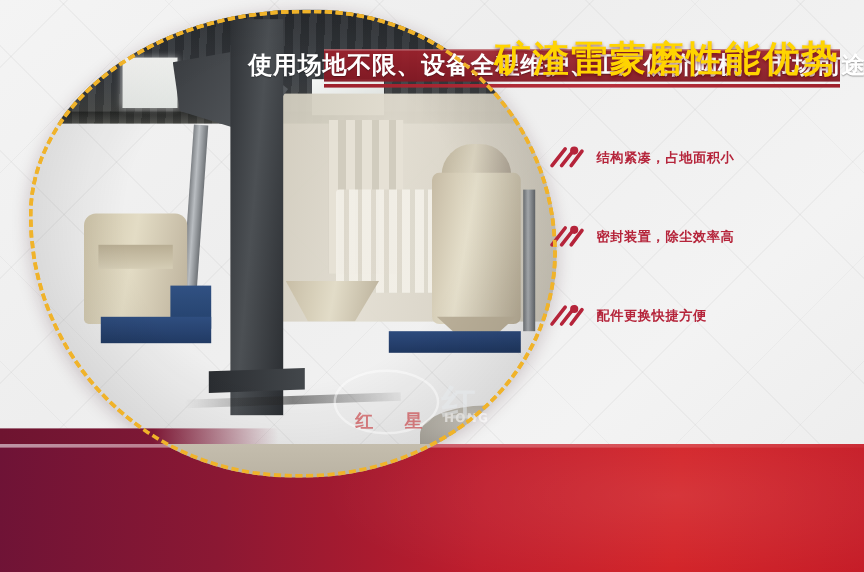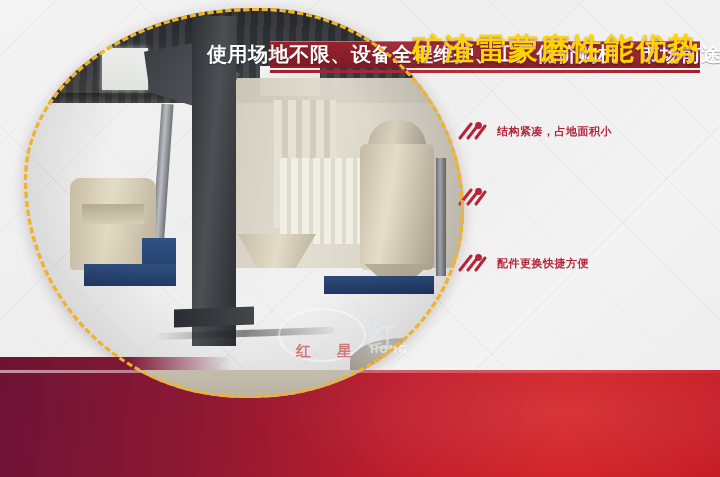--- a/index.html
+++ b/index.html
@@ -259,20 +259,21 @@
 
     <div class="feature-row">
       <span class="bullet">
         <svg width="30" height="22" viewBox="0 0 30 22" xmlns="http://www.w3.org/2000/svg">
           <line x1="2" y1="18" x2="13" y2="4" stroke="#b5243a" stroke-width="3" stroke-linecap="round"></line>
           <line x1="10" y1="18" x2="21" y2="4" stroke="#b5243a" stroke-width="3" stroke-linecap="round"></line>
           <line x1="18" y1="18" x2="27" y2="6" stroke="#b5243a" stroke-width="3" stroke-linecap="round"></line>
           <circle cx="20.5" cy="5.5" r="3.4" fill="#b5243a"></circle>
         </svg>
       </span>
+      <span class="feature-text">密封装置，除尘效率高</span>
     </div>
 
     <div class="feature-row">
       <span class="bullet">
         <svg width="30" height="22" viewBox="0 0 30 22" xmlns="http://www.w3.org/2000/svg">
           <line x1="2" y1="18" x2="13" y2="4" stroke="#b5243a" stroke-width="3" stroke-linecap="round"></line>
           <line x1="10" y1="18" x2="21" y2="4" stroke="#b5243a" stroke-width="3" stroke-linecap="round"></line>
           <line x1="18" y1="18" x2="27" y2="6" stroke="#b5243a" stroke-width="3" stroke-linecap="round"></line>
           <circle cx="20.5" cy="5.5" r="3.4" fill="#b5243a"></circle>
         </svg>

